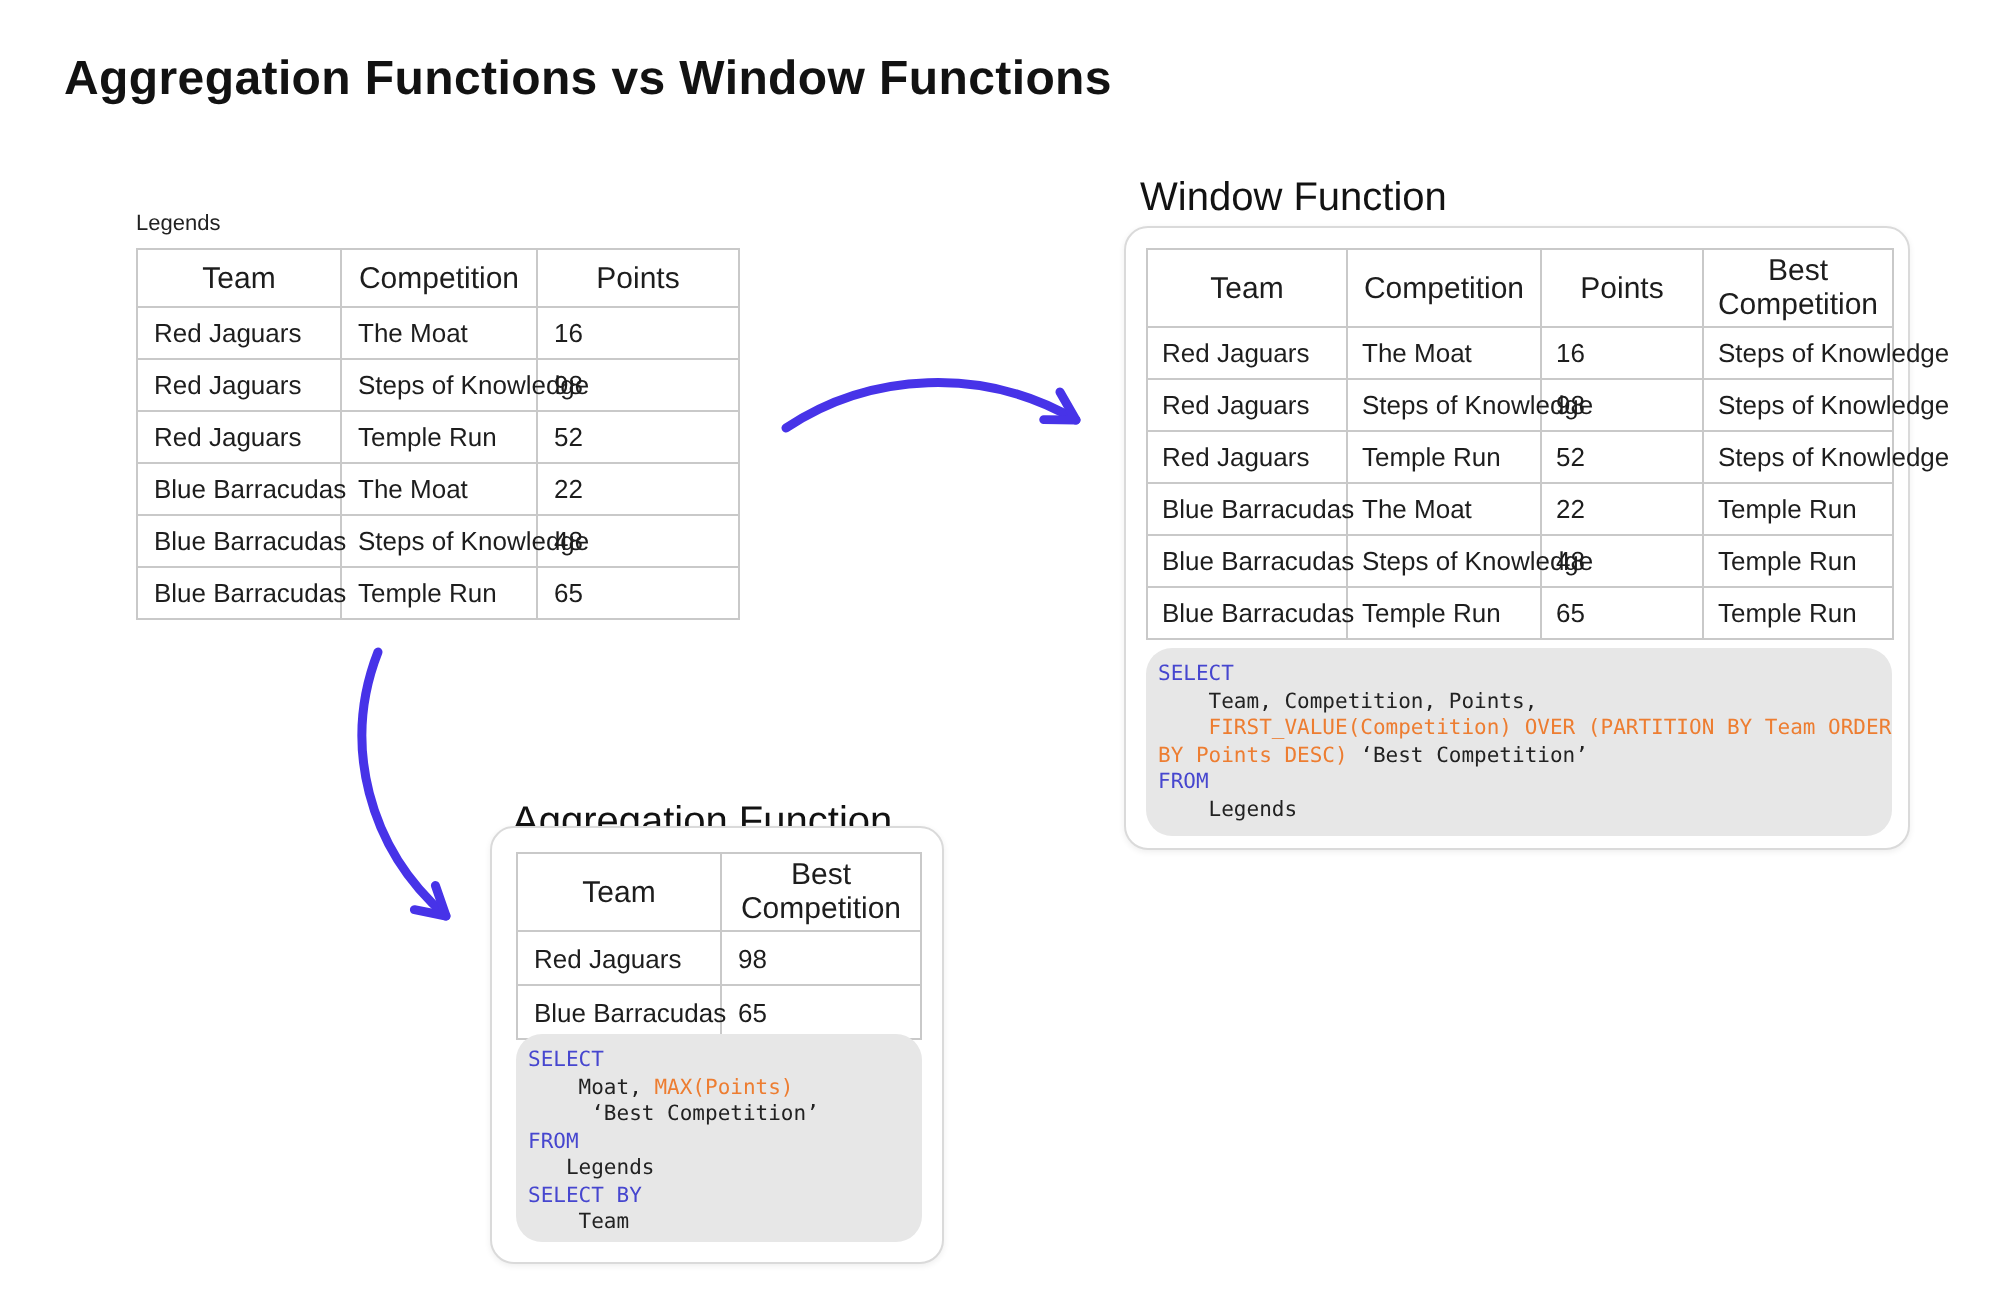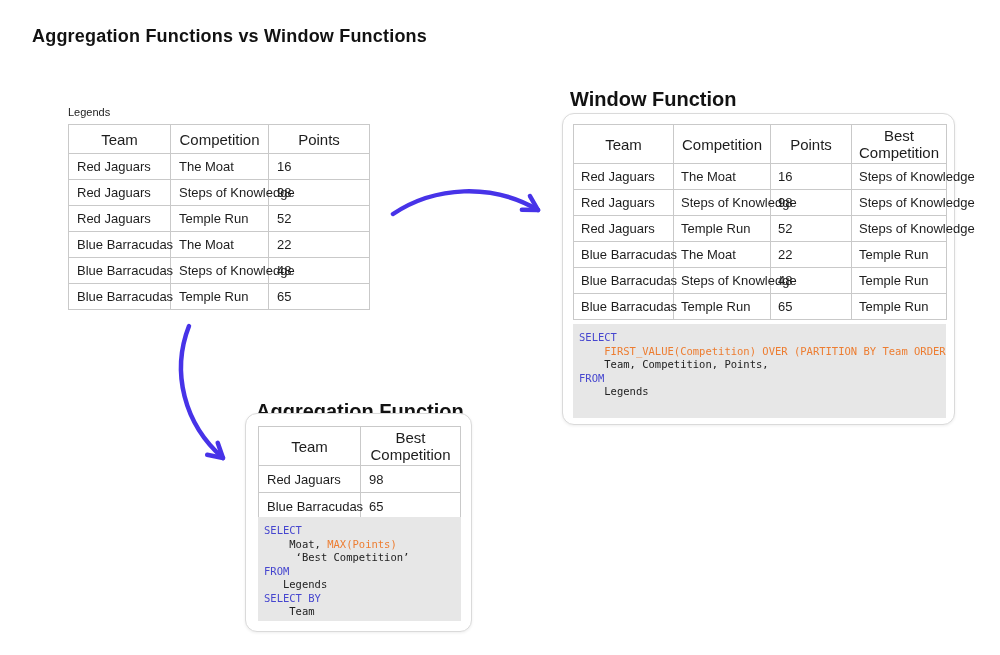--- a/index.html
+++ b/index.html
@@ -1,28 +1,28 @@
 <!DOCTYPE html>
 <html><head>
 <meta charset="utf-8">
 <style>
   * { margin:0; padding:0; box-sizing:border-box; }
   html,body { width:1000px; height:655px; background:#ffffff; overflow:hidden;
               font-family:"Liberation Sans", sans-serif; color:#1d1d1d; position:relative; }
 
-  .title { position:absolute; left:32px; top:26px; font-size:18px; font-weight:700; letter-spacing:0.2px; color:#121212; }
+  .title { position:absolute; left:32px; top:26px; font-size:24px; font-weight:700; letter-spacing:0.2px; color:#121212; }
 
   .small-label { position:absolute; left:68px; top:106px; font-size:11px; color:#222; }
 
   .panel { position:absolute; background:#fff; border:1px solid #dadada; border-radius:12px;
            box-shadow:0 1px 3px rgba(0,0,0,0.07); }
   .panel-window { left:562px; top:113px; width:393px; height:312px; }
   .panel-agg    { left:245px; top:413px; width:227px; height:219px; }
 
-  .section-heading { position:absolute; font-size:20px; font-weight:700; color:#121212; }
+  .section-heading { position:absolute; font-size:20px; font-weight:400; color:#121212; }
   .heading-window { left:570px; top:88px; }
   .heading-agg    { left:256px; top:400px; }
 
   table.tbl { border-collapse:collapse; table-layout:fixed; background:#fff; }
   .tbl th, .tbl td { border:1px solid #c9c9c9; }
   .tbl th { font-size:15px; font-weight:400; text-align:center; vertical-align:middle;
             padding:2px 3px; line-height:17px; color:#1d1d1d; }
   .tbl td { font-size:13px; font-weight:400; padding:0 0 0 8px; vertical-align:middle;
             white-space:nowrap; color:#1d1d1d; }
 
@@ -36,21 +36,21 @@
   .tbl-window th { height:38px; }
   .tbl-window td { height:26px; padding-left:7px; }
   .tbl-window th:nth-child(1){ width:100px; } .tbl-window th:nth-child(2){ width:97px; }
   .tbl-window th:nth-child(3){ width:81px; }  .tbl-window th:nth-child(4){ width:95px; }
 
   .tbl-agg { position:absolute; left:12px; top:12px; width:202px; }
   .tbl-agg th { height:36px; }
   .tbl-agg td { height:27px; }
   .tbl-agg th:nth-child(1){ width:102px; } .tbl-agg th:nth-child(2){ width:100px; }
 
-  .code { position:absolute; background:#e7e7e7; border-radius:0;
+  .code { position:absolute; background:#e7e7e7; border-radius:13px;
           font-family:"DejaVu Sans Mono", monospace; font-size:10.5px; line-height:13.5px;
           padding:7px 6px; color:#222; }
   .code-window { left:10px; top:210px; width:373px; height:94px; }
   .code-agg    { left:12px; top:103px; width:203px; height:104px; }
   .code-line { white-space:pre; }
   .tok-kw { color:#4646cf; }
   .tok-fn { color:#ed7d31; }
   .tok-pl { color:#222; }
 
   svg.arrows { position:absolute; left:0; top:0; width:1000px; height:655px; pointer-events:none; }
@@ -158,22 +158,23 @@
         <tr>
           <td>Blue Barracudas</td>
           <td>Temple Run</td>
           <td>65</td>
           <td>Temple Run</td>
         </tr>
       </tbody>
     </table>
   <div class="code code-window">
       <div class="code-line"><span class="tok-kw">SELECT</span></div>
+      <div class="code-line"><span class="tok-pl">    Team, Competition, Points,</span></div>
       <div class="code-line"><span class="tok-fn">    FIRST_VALUE(Competition) OVER (PARTITION BY Team ORDER</span></div>
-      <div class="code-line"><span class="tok-pl">    Team, Competition, Points,</span></div>
+      <div class="code-line"><span class="tok-fn">BY Points DESC)</span><span class="tok-pl"> ‘Best Competition’</span></div>
       <div class="code-line"><span class="tok-kw">FROM</span></div>
       <div class="code-line"><span class="tok-pl">    Legends</span></div>
     </div>
 </div>
 
 <div class="section-heading heading-agg">Aggregation Function</div>
 <div class="panel panel-agg">
   <table class="tbl tbl-agg">
       <thead>
         <tr>

